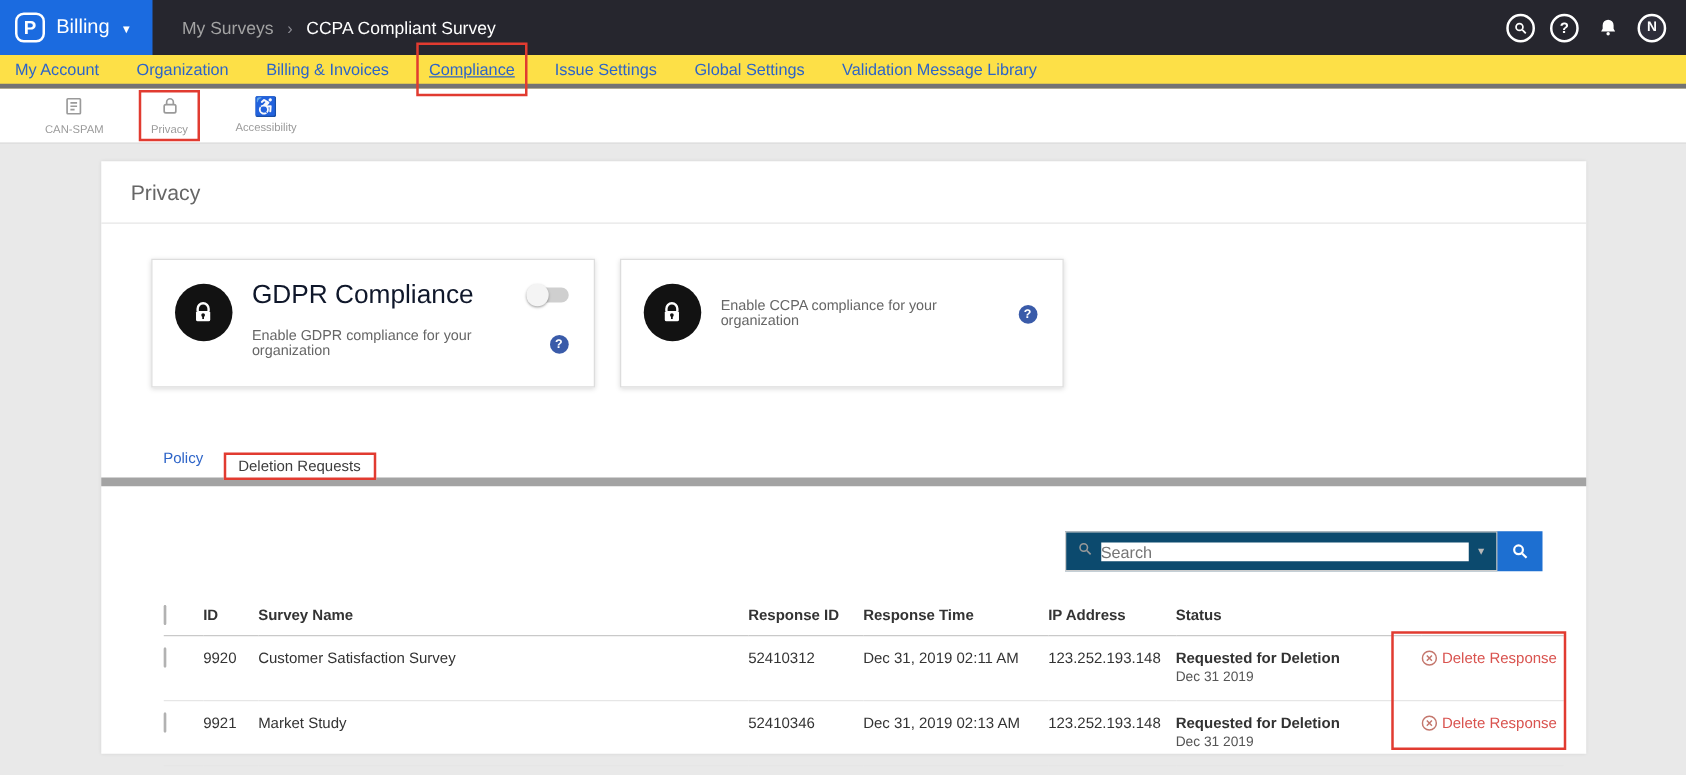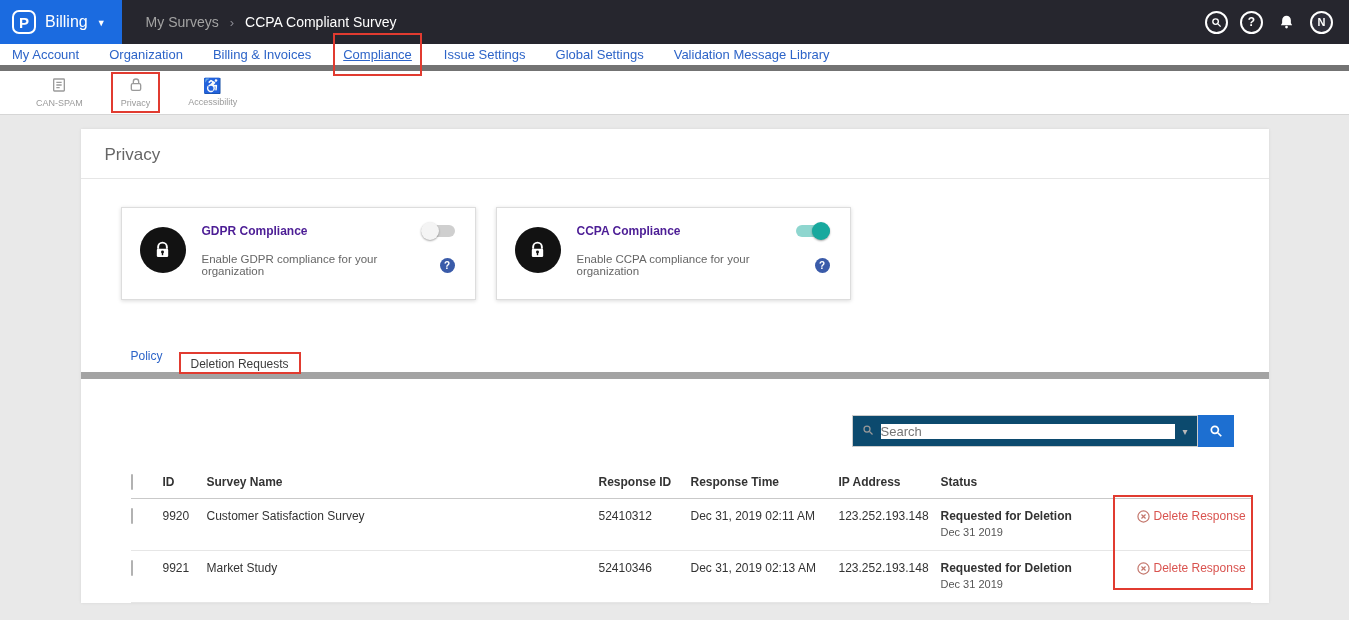--- a/index.html
+++ b/index.html
@@ -16,38 +16,38 @@
   .brand-caret { color: #fff; font-size: 9px; margin-top: 2px; }
   .crumbs { margin-left: 24px; display: flex; align-items: center; gap: 11px; font-size: 14px; }
   .crumb-parent { color: #a3a3a3; cursor: pointer; }
   .crumb-sep { color: #8a8a92; font-size: 13px; }
   .crumb-current { color: #fff; }
   .topbar-icons { margin-left: auto; display: flex; align-items: center; gap: 12px; padding-right: 16px; }
   .circle-icon { width: 23px; height: 23px; border: 2px solid #fff; border-radius: 50%; display: flex; align-items: center; justify-content: center; color: #fff; font-size: 12px; font-weight: bold; cursor: pointer; flex: none; }
   .bell-wrap { width: 23px; height: 23px; display: flex; align-items: center; justify-content: center; cursor: pointer; }
   .avatar { background: #2e2e3a; font-size: 11px; }
   
-  .nav { background: #ffffff; height: 27px; display: flex; align-items: center; gap: 30px; padding-left: 12px; border-bottom: 6px solid #737373; font-size: 13px; }
+  .nav { background: #fde047; height: 27px; display: flex; align-items: center; gap: 30px; padding-left: 12px; border-bottom: 4px solid #737373; font-size: 13px; }
   .nav-item { color: #2d64c8; cursor: pointer; white-space: nowrap; }
   .nav-item.active { text-decoration: underline; }
   .annotated-nav { border: 2px solid #e13b30; padding: 12px 8px; margin: 0 -8px; }
   
   .subnav { background: #fff; height: 44px; display: flex; align-items: center; gap: 20px; padding-left: 28px; border-bottom: 1px solid #d6d6d6; }
   .subnav-item { display: flex; flex-direction: column; align-items: center; gap: 3px; color: #9a9a9a; font-size: 9px; padding: 3px 8px; cursor: pointer; }
   .annotated-sub { border: 2px solid #e13b30; }
   
   .content { height: 505px; padding-top: 14px; }
   .card { width: 1188px; height: 474px; margin: 0 auto; background: #fff; position: relative; box-shadow: 0 0 3px rgba(0,0,0,.08); }
   .card-title { font-size: 17px; color: #666; padding: 16px 24px 13px; border-bottom: 1px solid #e6e6e6; }
   .compliance-row { display: flex; gap: 20px; padding: 28px 0 0 40px; }
   .comp-card { width: 355px; border: 1px solid #ddd; box-shadow: 0 1px 4px rgba(0,0,0,.15); padding: 16px 18px 22px; display: flex; gap: 16px; background: #fff; }
   .lock-badge { width: 46px; height: 46px; background: #121212; border-radius: 50%; display: flex; align-items: center; justify-content: center; flex: none; margin-top: 3px; }
   .comp-body { flex: 1; }
   .comp-top { display: flex; align-items: center; justify-content: space-between; }
-  .comp-title { font-size: 12px; font-weight: bold; color: #4c1d95; }
+  .comp-title { font-size: 21px; font-weight: normal; color: #0f172a; }
   .toggle { width: 34px; height: 12px; border-radius: 7px; background: #cfcfcf; position: relative; cursor: pointer; flex: none; margin-right: 2px; }
   .toggle .knob { width: 18px; height: 18px; border-radius: 50%; background: #f4f4f4; position: absolute; top: -3px; left: 0; box-shadow: 0 1px 2px rgba(0,0,0,.35); }
   .toggle.on { background: #8ed6cf; }
   .toggle.on .knob { left: auto; right: 0; background: #18a99e; }
   .comp-desc-row { display: flex; align-items: center; justify-content: space-between; margin-top: 15px; }
   .comp-desc { font-size: 11.5px; color: #666; }
   .help-badge { width: 15px; height: 15px; border-radius: 50%; background: #3a5ba9; color: #fff; font-size: 10px; font-weight: bold; display: flex; align-items: center; justify-content: center; cursor: pointer; flex: none; margin-right: 2px; }
   .tabs { margin-top: 42px; padding-left: 40px; border-bottom: 7px solid #a3a3a3; display: flex; align-items: flex-end; gap: 6px; }
   .tab { font-size: 12px; padding: 7px 10px 9px; color: #2d64c8; cursor: pointer; }
   .tab.active { color: #3c3c3c; }
@@ -172,26 +172,20 @@
       <div class="comp-card">
         <span class="lock-badge">
           <svg width="21" height="21" viewBox="0 0 24 24">
               <path d="M7 10V8a5 5 0 0 1 10 0v2" fill="none" stroke="#fff" stroke-width="2.2"></path>
               <rect x="5.5" y="10" width="13" height="9.5" rx="1.5" fill="#fff"></rect>
               <circle cx="12" cy="13.8" r="1.7" fill="#121212"></circle>
               <rect x="11.2" y="14.6" width="1.6" height="2.8" fill="#121212"></rect>
             </svg>
         </span>
         <div class="comp-body">
-          <div class="comp-top">
-            <span class="comp-title">CCPA Compliance</span>
-            <span class="toggle on">
-                <span class="knob"></span>
-              </span>
-          </div>
           <div class="comp-desc-row">
             <span class="comp-desc">Enable CCPA compliance for your organization</span>
             <span class="help-badge">?</span>
           </div>
         </div>
       </div>
     </div>
 
     <div class="tabs">
       <span class="tab">Policy</span>

